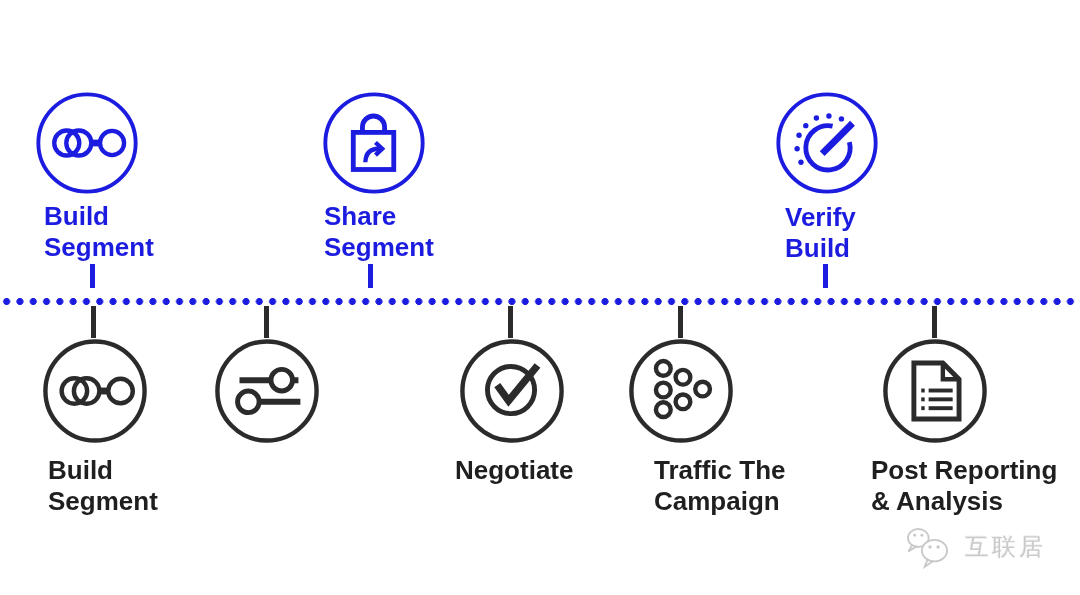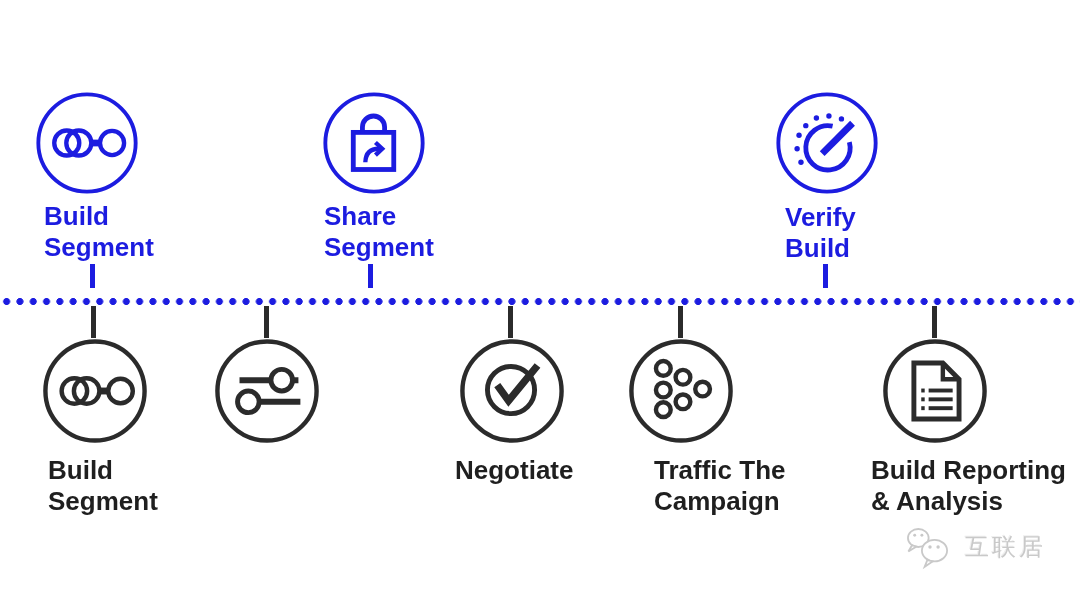--- a/index.html
+++ b/index.html
@@ -127,21 +127,21 @@
     <path d="M33.5,26.5 H63 L79.5,43 V83.5 H33.5 Z" fill="none" stroke="currentColor" stroke-width="5" stroke-linejoin="miter"></path>
     <path d="M63,26.5 V43 H79.5" fill="none" stroke="currentColor" stroke-width="4.5"></path>
     <line x1="41" y1="54.5" x2="44.5" y2="54.5" stroke="currentColor" stroke-width="4"></line>
     <line x1="48.5" y1="54.5" x2="73" y2="54.5" stroke="currentColor" stroke-width="4"></line>
     <line x1="41" y1="63.5" x2="44.5" y2="63.5" stroke="currentColor" stroke-width="4"></line>
     <line x1="48.5" y1="63.5" x2="73" y2="63.5" stroke="currentColor" stroke-width="4"></line>
     <line x1="41" y1="72.5" x2="44.5" y2="72.5" stroke="currentColor" stroke-width="4"></line>
     <line x1="48.5" y1="72.5" x2="73" y2="72.5" stroke="currentColor" stroke-width="4"></line>
   </svg>
   <div class="lbl bot-lbl" style="left:871px;top:455px;">
-    <span>Build Reporting</span>
+    <span>Post Reporting</span>
     <span>&amp; Analysis</span>
   </div>
 
   <div class="watermark">
     <svg width="54" height="46" viewBox="0 0 60 50">
       <g stroke="var(--watermark-gray,#c9c9c9)" stroke-width="2" fill="#fff">
         <ellipse cx="17" cy="15" rx="11.5" ry="10"></ellipse>
         <path d="M10,23 L6,30 L15,24.5 Z"></path>
         <ellipse cx="35" cy="29" rx="14" ry="12"></ellipse>
         <path d="M27,39.5 L24,47 L33,41 Z"></path>

